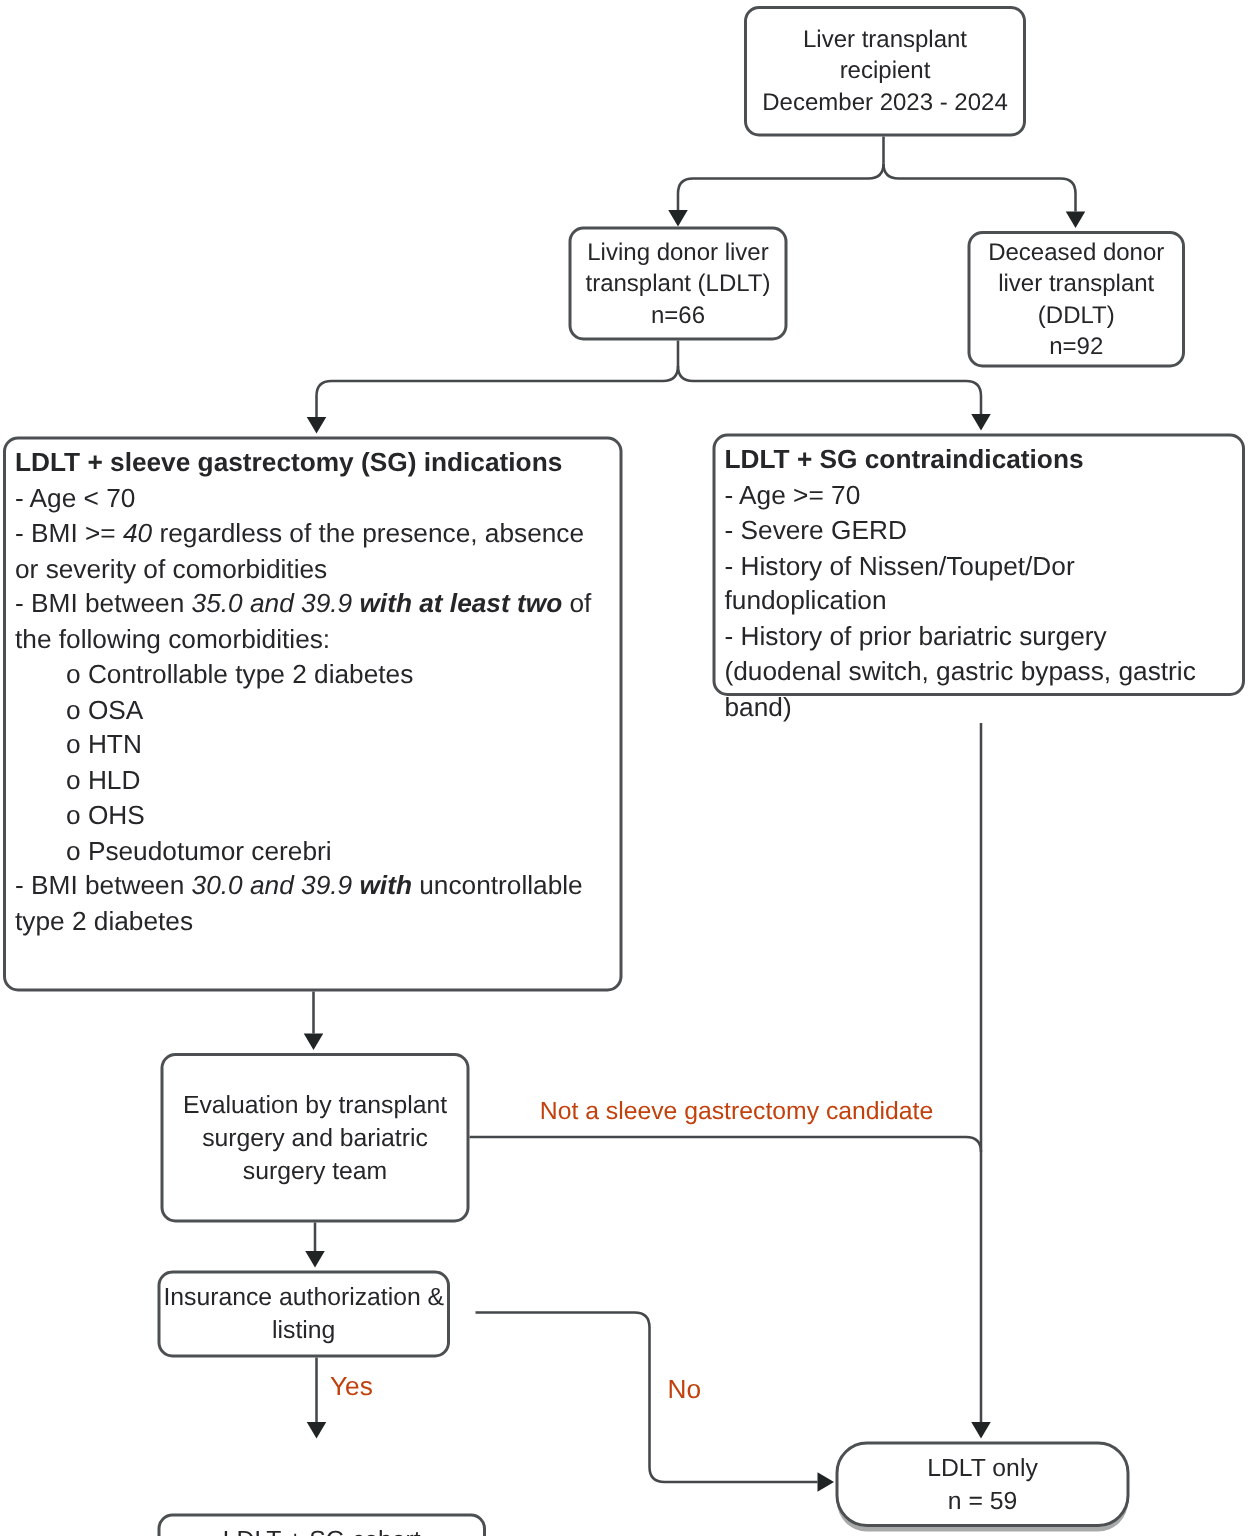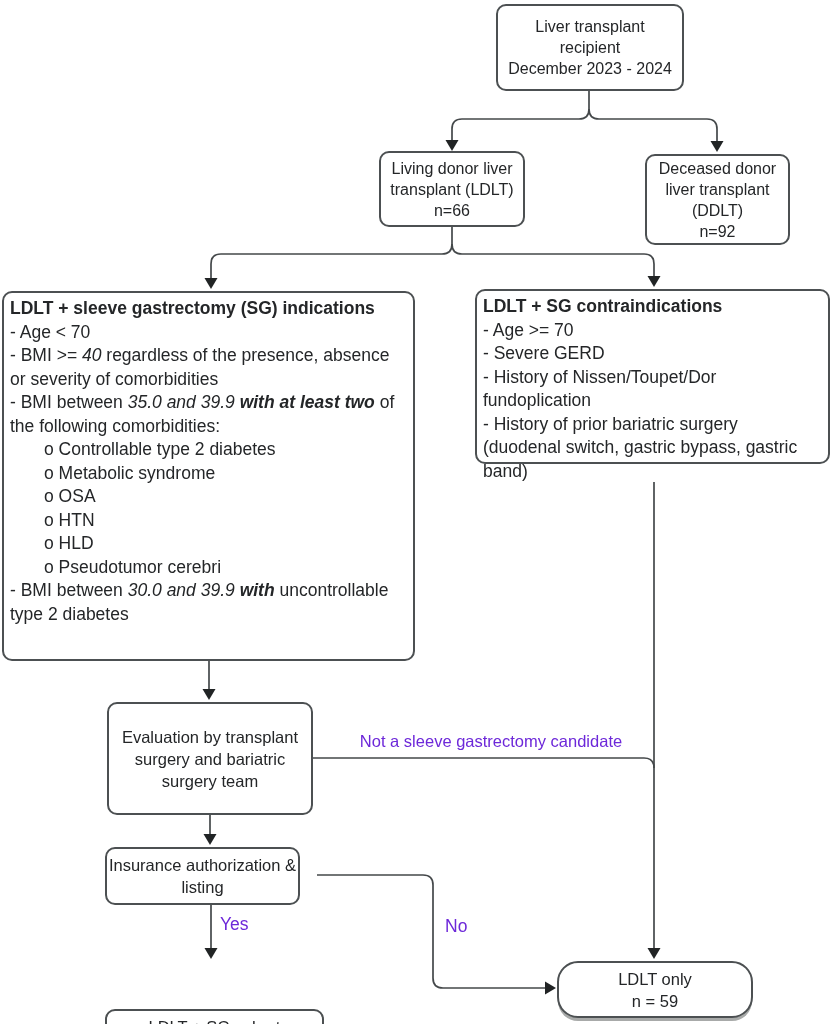--- a/index.html
+++ b/index.html
@@ -32,21 +32,21 @@
   }
   .node.big .box-title{font-weight:bold;}
   .node.big .tline.ind{padding-left:34px;}
   .s-i{font-style:italic;}
   .s-bi{font-style:italic;font-weight:bold;}
   .shadowed{box-shadow:0 4px 0 -1px #a8aaa9;}
   .edge-label{
     position:absolute;
     font-size:16.5px;
     white-space:nowrap;
-    color:#6d28d9;
+    color:#c2410c;
   }
   svg#wires{position:absolute;left:0;top:0;}
   svg#wires path{fill:none;stroke:#44484a;stroke-width:1.7px;}
   svg#wires polygon{fill:#212425;stroke:none;}
 </style>
 </head>
 <body>
 
 <div id="stage">
 
@@ -100,24 +100,24 @@
       <div class="tline">n=92</div>
     </div>
 
   <div class="node big" style="left:2px;top:291px;width:413px;height:370px;">
     <div class="box-title">LDLT + sleeve gastrectomy (SG) indications</div>
     <div>
         <div class="tline"><span>- Age &lt; 70</span></div>
         <div class="tline"><span>- BMI &gt;= </span><span class="s-i">40</span><span> regardless of the presence, absence or severity of comorbidities</span></div>
         <div class="tline"><span>- BMI between </span><span class="s-i">35.0 and 39.9</span><span> </span><span class="s-bi">with at least two</span><span> of the following comorbidities:</span></div>
         <div class="tline ind"><span>o Controllable type 2 diabetes</span></div>
-        <div class="tline ind"><span>o Metabolic syndrome</span></div>
         <div class="tline ind"><span>o OSA</span></div>
         <div class="tline ind"><span>o HTN</span></div>
         <div class="tline ind"><span>o HLD</span></div>
+        <div class="tline ind"><span>o OHS</span></div>
         <div class="tline ind"><span>o Pseudotumor cerebri</span></div>
         <div class="tline"><span>- BMI between </span><span class="s-i">30.0 and 39.9</span><span> </span><span class="s-bi">with</span><span> uncontrollable type 2 diabetes</span></div>
       </div>
   </div>
 
   <div class="node big" style="left:475px;top:289px;width:355px;height:175px;">
     <div class="box-title">LDLT + SG contraindications</div>
     <div>
         <div class="tline"><span>- Age &gt;= 70</span></div>
         <div class="tline"><span>- Severe GERD</span></div>

